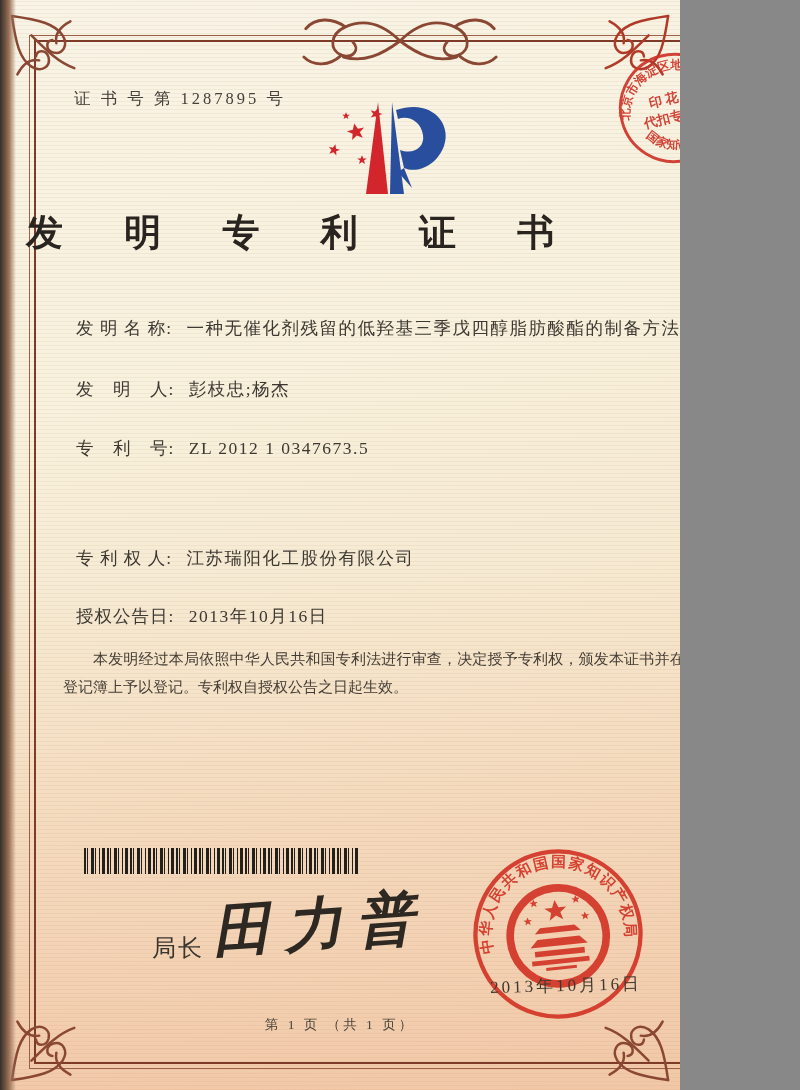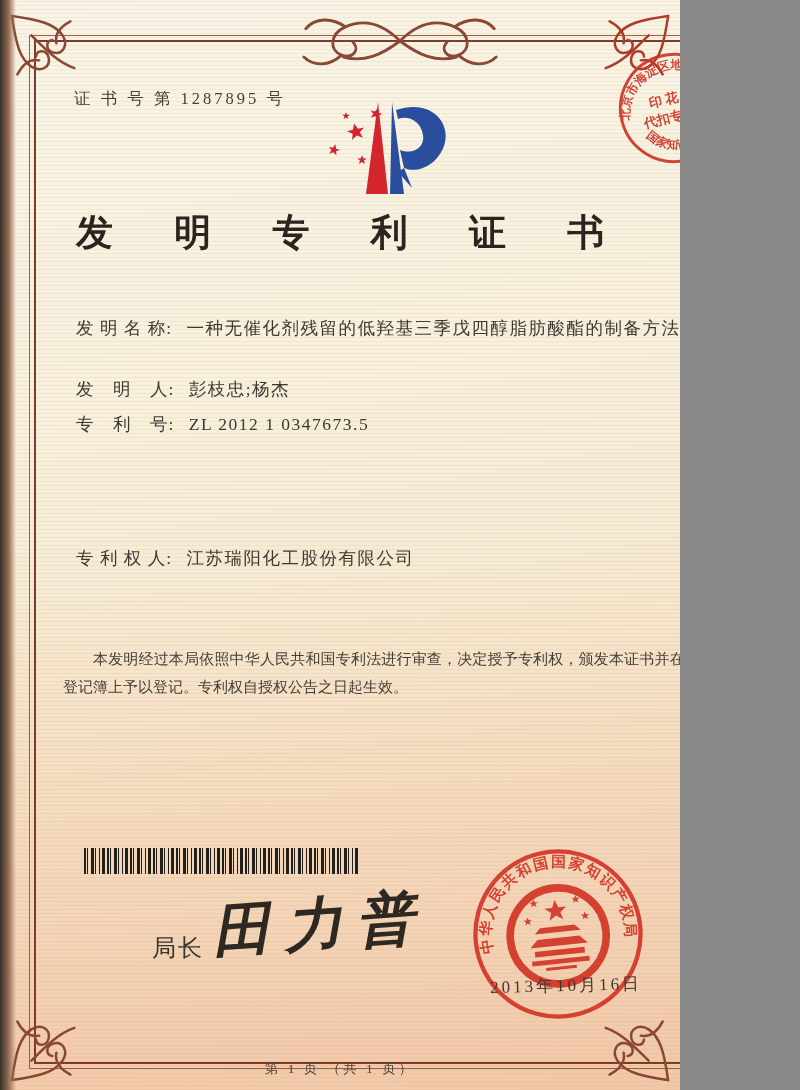--- a/index.html
+++ b/index.html
@@ -31,21 +31,21 @@
 
   .cert-no{ position:absolute; left:74px; top:88px; z-index:4;
     font-size:16.5px; letter-spacing:3px; color:#45403a; }
 
   .tax-stamp{ position:absolute; left:596px; top:30px; width:156px; height:156px; z-index:5;
     transform:rotate(-14deg); opacity:0.92; }
 
   .logo{ position:absolute; left:318px; top:98px; width:136px; height:100px; z-index:4; }
 
   .title{ position:absolute; left:0; top:208px; width:100%; z-index:4;
-    text-align:center; font-size:37px; font-weight:bold; color:#29241f;
+    text-align:left; font-size:37px; font-weight:bold; color:#29241f;
     letter-spacing:26px; text-indent:26px; }
 
   .field-row{ position:absolute; left:76px; width:660px; z-index:4;
     font-size:17.5px; color:#3d3832; letter-spacing:1px; white-space:nowrap; }
   .field-row .lbl{ display:inline-block; }
   .field-row .val{ margin-left:9px; letter-spacing:1.5px; }
 
   .paragraphs{ position:absolute; left:63px; top:645px; width:652px; z-index:4;
     font-size:15px; line-height:28px; color:#433d35; text-align:justify; }
   .paragraphs p{ margin:0; text-indent:2em; }
@@ -64,21 +64,21 @@
     font-size:24px; color:#3a352e; letter-spacing:2px; }
   .sig-name{ position:absolute; left:212px; top:886px; z-index:4;
     font-size:58px; font-style:italic; font-weight:bold; letter-spacing:14px;
     color:#2d2821; transform:rotate(-4deg); font-family:"Liberation Serif","DejaVu Serif",serif; }
 
   .official-seal{ position:absolute; left:462px; top:838px; width:192px; height:192px; z-index:5;
     transform:rotate(-6deg); opacity:0.95; }
   .seal-date{ position:absolute; left:490px; top:974px; z-index:6;
     font-size:17px; letter-spacing:3px; color:#3f382f; transform:rotate(-1.5deg); }
 
-  .footer{ position:absolute; left:0; top:1060px; width:100%; z-index:4;
+  .footer{ position:absolute; left:0; top:1016px; width:100%; z-index:4;
     text-align:center; font-size:13.5px; letter-spacing:3px; color:#4a443c; }
 
   svg text{ font-family:"Liberation Serif","DejaVu Serif",serif; }
 </style>
 </head>
 <body>
 
 <div class="page">
 
   <div class="texture"></div>
@@ -174,27 +174,31 @@
   <div class="title">发 明 专 利 证 书</div>
 
   <div class="field-row" style="top:316px">
     <span class="lbl">发 明 名 称:</span>
     <span class="val">一种无催化剂残留的低羟基三季戊四醇脂肪酸酯的制备方法</span>
   </div>
   <div class="field-row" style="top:377px">
     <span class="lbl">发　明　人:</span>
     <span class="val">彭枝忠;杨杰</span>
   </div>
-  <div class="field-row" style="top:412px">
+  <div class="field-row" style="top:436px">
     <span class="lbl">专　利　号:</span>
     <span class="val">ZL 2012 1 0347673.5</span>
   </div>
   <div class="field-row" style="top:546px">
     <span class="lbl">专 利 权 人:</span>
     <span class="val">江苏瑞阳化工股份有限公司</span>
+  </div>
+  <div class="field-row" style="top:604px">
+    <span class="lbl">授权公告日:</span>
+    <span class="val">2013年10月16日</span>
   </div>
 
   <div class="paragraphs">
     <p>本发明经过本局依照中华人民共和国专利法进行审查，决定授予专利权，颁发本证书并在专利登记簿上予以登记。专利权自授权公告之日起生效。</p>
   </div>
 
   <div class="barcode"></div>
 
   <div class="sig-label">局长</div>
   <div class="sig-name">田力普</div>

